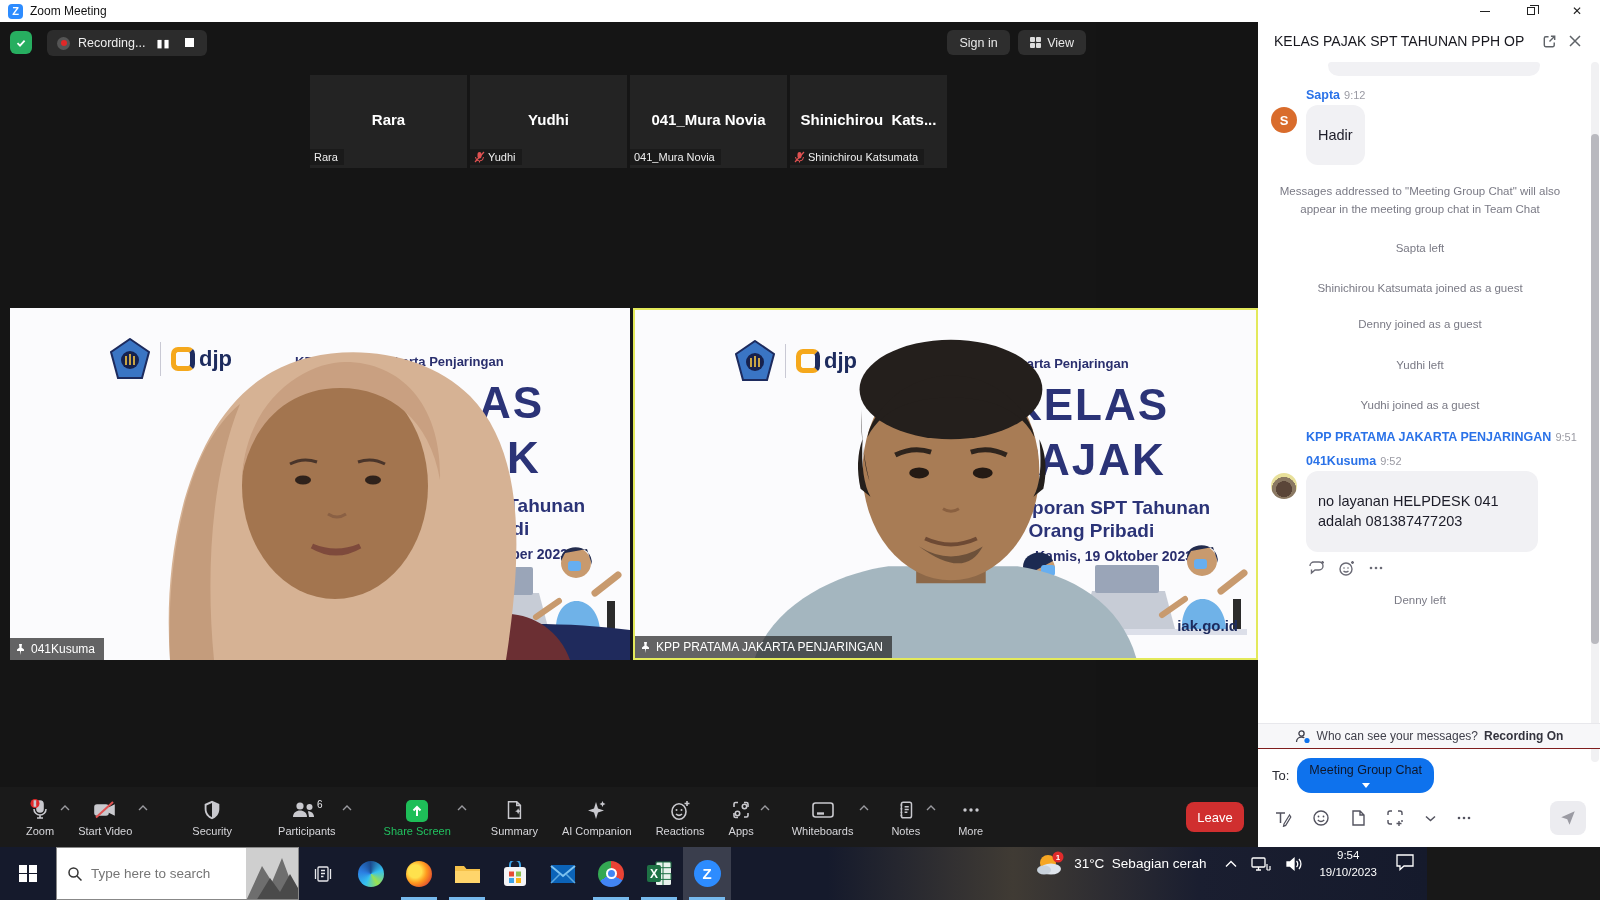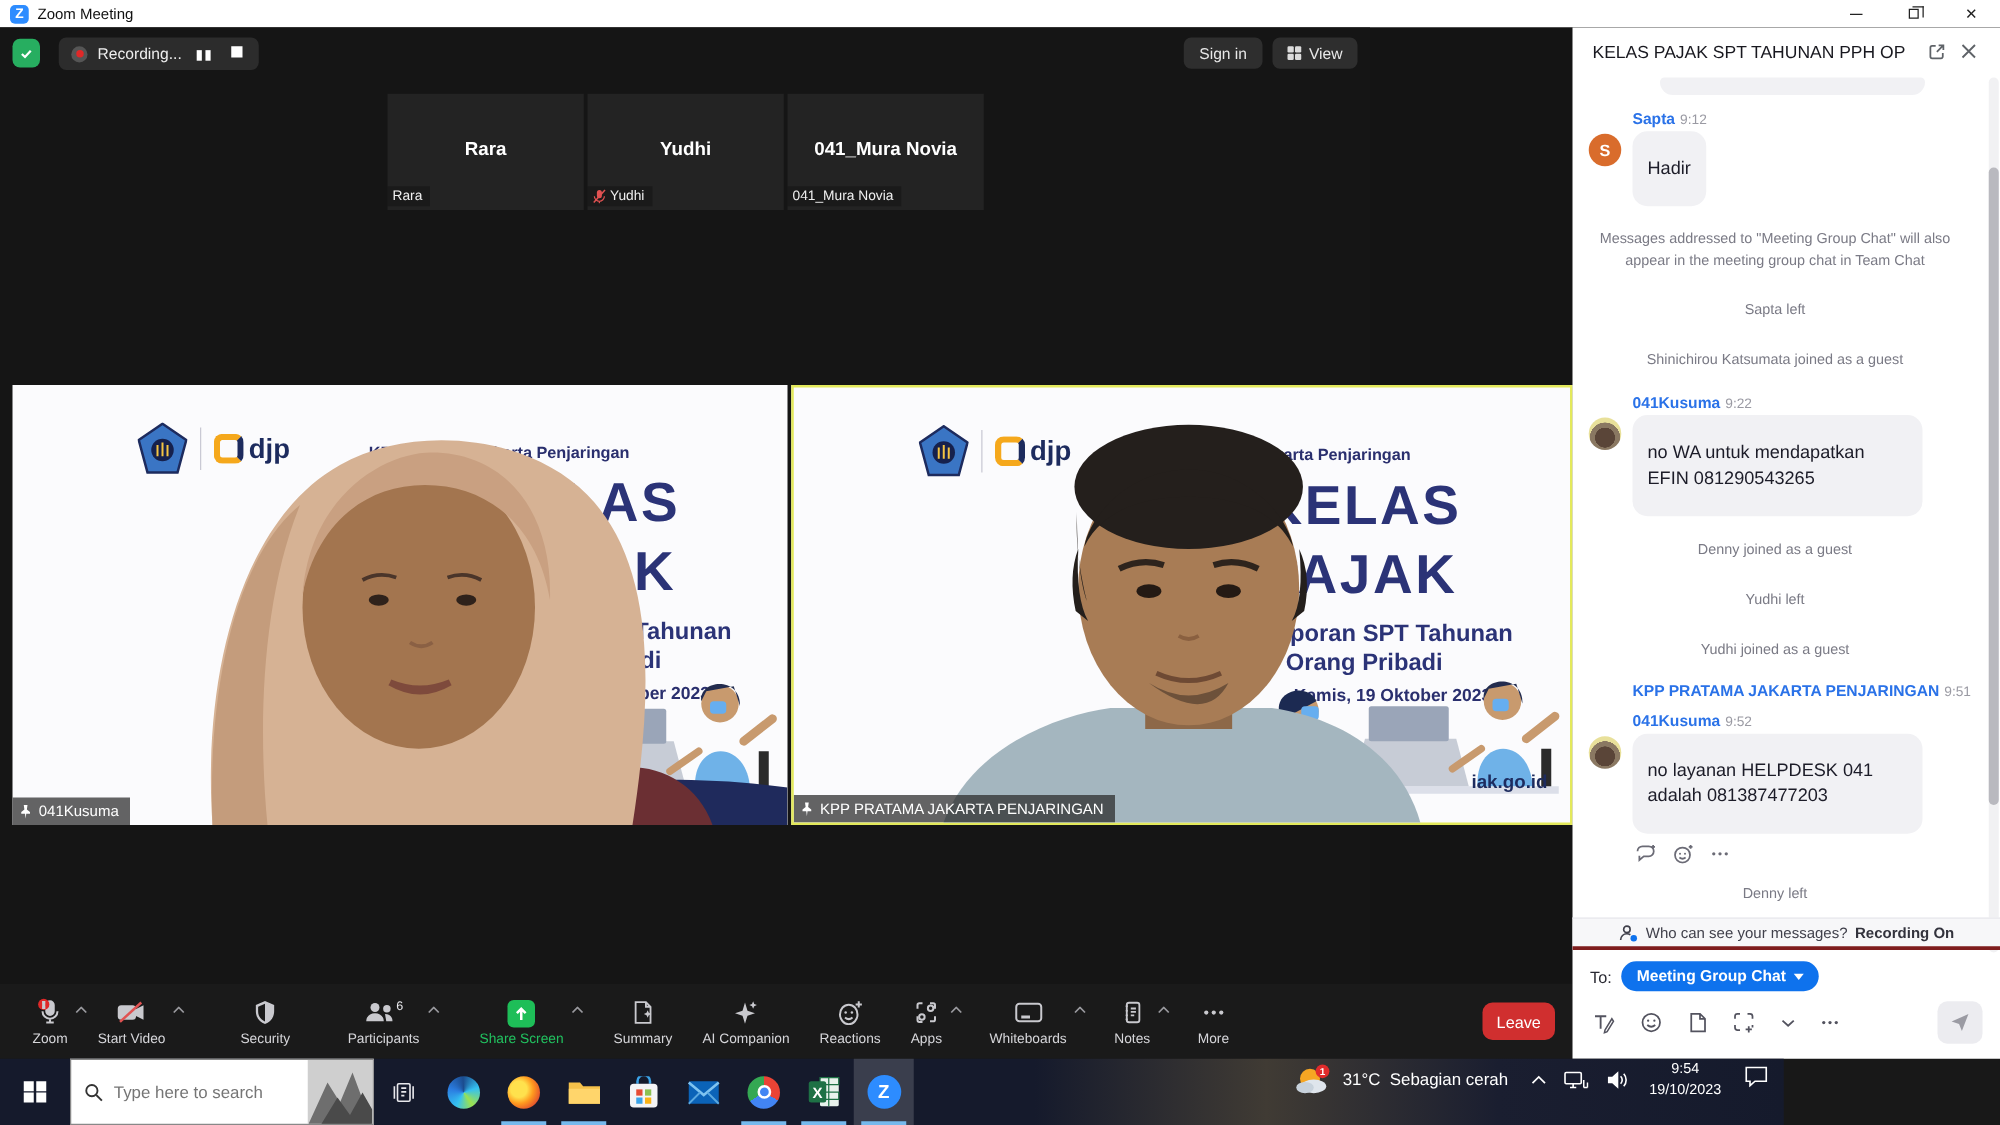--- a/index.html
+++ b/index.html
@@ -90,24 +90,24 @@
   .av-orange { background:#d96c2c; }
   .av-kusuma { background:radial-gradient(circle at 50% 62%, #5a4538 0 38%, #8a7862 39% 58%, #e8e09a 59%); }
   .av-kpp { background:radial-gradient(circle at 50% 55%, #3a3a42 0 40%, #9a9aa2 41% 70%, #c9c9cf 71%); }
   .cbubble { background:#f1f1f4; border-radius:12px; padding:20px 12px; font-size:14.5px; line-height:1.4; max-width:232px; color:#1c1c28; }
   .clink { color:#2a72e8; text-decoration:underline; word-break:break-all; display:block; }
   .csys { text-align:center; color:#7a7a85; font-size:11.5px; line-height:1.5; margin:15px 18px 15px 12px; }
   .cactions { display:flex; gap:12px; margin:8px 0 0 50px; color:#6b6b76; align-items:center; }
   .cactions svg { cursor:pointer; }
 
   .chat-foot { position:absolute; left:0; bottom:0; width:342px; }
-  .privacy { height:26px; background:#f7f7f9; border-top:1px solid #e8e8ec; border-bottom:3px solid #7f1d1d; display:flex; align-items:center; justify-content:center; gap:6px; font-size:12px; color:#40404b; }
+  .privacy { height:26px; background:#f7f7f9; border-top:1px solid #e8e8ec; border-bottom:1px solid #7f1d1d; display:flex; align-items:center; justify-content:center; gap:6px; font-size:12px; color:#40404b; }
   .torow { display:flex; align-items:center; gap:8px; padding:9px 0 2px 14px; }
   .tolabel { font-size:13px; color:#2a2a33; }
-  .topill { background:#0e72ed; color:#ffffff; font-size:12.5px; font-weight:bold; border-radius:14px; padding:5px 12px; display:flex; align-items:center; gap:6px; cursor:pointer; }
+  .topill { background:#0e72ed; color:#0f172a; font-size:12.5px; font-weight:normal; border-radius:14px; padding:5px 12px; display:flex; align-items:center; gap:6px; cursor:pointer;flex-direction:column; }
   .topill .dn { width:0; height:0; border-left:4px solid transparent; border-right:4px solid transparent; border-top:5px solid #fff; }
   .composer { padding:10px 14px 4px 14px; font-size:13.5px; color:#a0a0ab; height:52px; cursor:text; }
   .fico-row { display:flex; align-items:center; gap:20px; padding:6px 14px 12px 16px; color:#53535f; }
   .fico { cursor:pointer; display:flex; align-items:center; }
   .send { margin-left:auto; width:36px; height:34px; border-radius:8px; background:#ececf0; display:flex; align-items:center; justify-content:center; cursor:pointer; }
   .chat-scrollbar { position:absolute; right:1px; top:40px; width:8px; height:700px; background:#f1f1f3; border-radius:4px; }
   .chat-thumbbar { position:absolute; right:1px; top:112px; width:8px; height:510px; background:#b9b9bf; border-radius:4px; cursor:grab; }
 
   
   .taskbar { position:absolute; left:0; top:847px; width:1427px; height:53px; background:linear-gradient(90deg,#151a2c 0%,#151a2c 58%,#403b34 71%,#1a1e30 84%,#151a2c 100%); display:flex; align-items:flex-start; }
@@ -196,20 +196,31 @@
                 <line x1="1" y1="11" x2="10" y2="1" stroke="#e05252" stroke-width="1.2"></line>
               </svg>
             <span>Yudhi</span>
           </div>
         </div>
         <div class="thumb">
           <div class="thumb-name">041_Mura Novia</div>
           <div class="thumb-label">
               <span>041_Mura Novia</span>
             </div>
+        </div>
+        <div class="thumb">
+          <div class="thumb-name">Shinichirou  Kats...</div>
+          <div class="thumb-label">
+            <svg class="micmute" width="11" height="12" viewBox="0 0 11 12">
+                <rect x="3.5" y="1" width="4" height="6.5" rx="2" fill="#e05252"></rect>
+                <path d="M1.5 6 a4 4 0 0 0 8 0 M5.5 10 v1.5" stroke="#e05252" fill="none"></path>
+                <line x1="1" y1="11" x2="10" y2="1" stroke="#e05252" stroke-width="1.2"></line>
+              </svg>
+            <span>Shinichirou Katsumata</span>
+          </div>
         </div>
       </div>
 
       <div class="mainrow">
 
         <div class="vtile">
           <div class="slide">
             <div class="logos">
               <svg width="40" height="42" viewBox="0 0 40 42">
                   <polygon points="20,1 39,14 32,40 8,40 1,14" fill="#3a75c4" stroke="#1d2b5e" stroke-width="2"></polygon>
@@ -521,27 +532,20 @@
           <div class="cmsg-head"><span class="cname">Sapta</span><span class="ctime">9:12</span></div>
           <div class="cmsg-row">
             <div class="cavatar av-orange">S</div>
             <div class="cbubble"><span>Hadir</span></div>
           </div>
         </div>
         <div class="csys" style="margin-top:18px">Messages addressed to "Meeting Group Chat" will also appear in the meeting group chat in Team Chat</div>
         <div class="csys" style="margin-top:22px">Sapta left</div>
         <div class="csys" style="margin-top:23px">Shinichirou Katsumata joined as a guest</div>
 
-        <div class="cmsg" style="margin-top:18px">
-          <div class="cmsg-head"><span class="cname">041Kusuma</span><span class="ctime">9:22</span></div>
-          <div class="cmsg-row">
-            <div class="cavatar av-kusuma"></div>
-            <div class="cbubble"><span>no WA untuk mendapatkan EFIN 081290543265</span></div>
-          </div>
-        </div>
         <div class="csys" style="margin-top:19px">Denny joined as a guest</div>
         <div class="csys" style="margin-top:23px">Yudhi left</div>
         <div class="csys" style="margin-top:23px">Yudhi joined as a guest</div>
 
         <div class="cmsg" style="margin-top:16px">
           <div class="cmsg-head"><span class="cname">KPP PRATAMA JAKARTA PENJARINGAN</span><span class="ctime">9:51</span></div>
         </div>
 
         <div class="cmsg" style="margin-top:8px">
           <div class="cmsg-head"><span class="cname">041Kusuma</span><span class="ctime">9:52</span></div>

